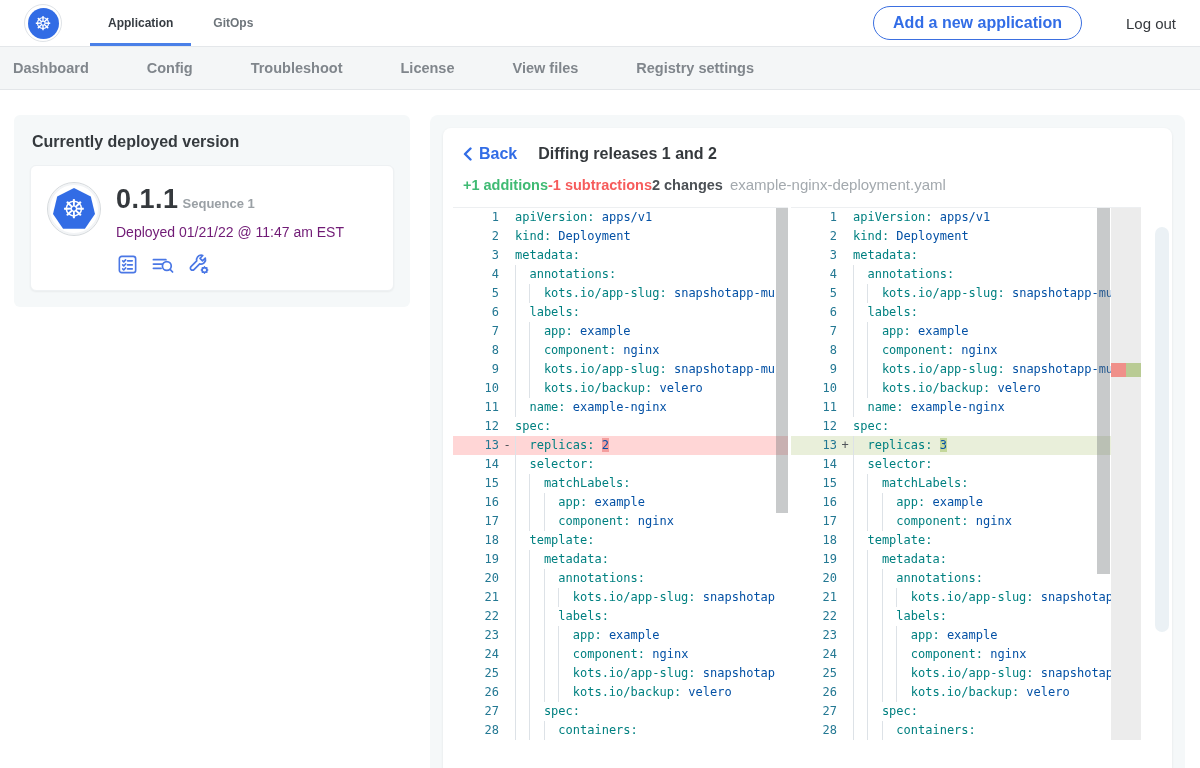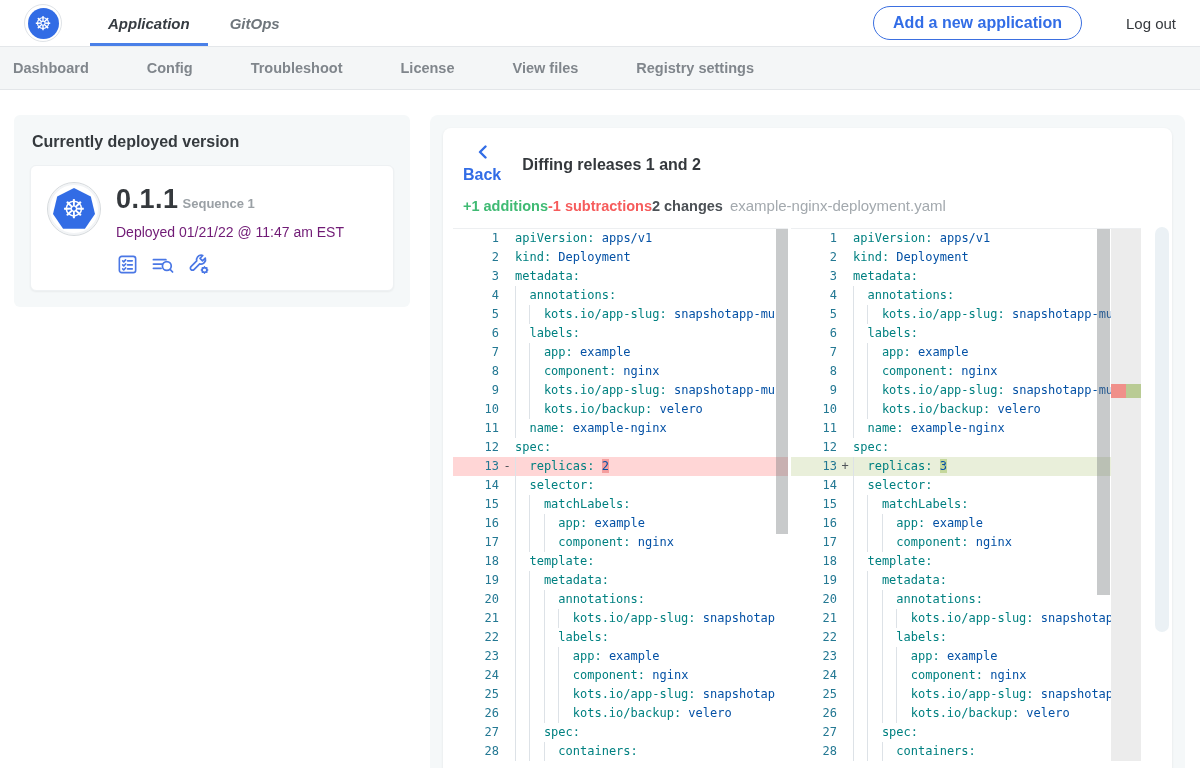--- a/index.html
+++ b/index.html
@@ -8,21 +8,21 @@
 
   
   .topnav { height:47px; display:flex; align-items:stretch; border-bottom:1px solid #e4e7ea;
     padding:0 24px; background:#fff; }
   .brand { display:flex; align-items:center; margin-right:26px; }
   .brand-ring { width:38px; height:38px; border-radius:50%; background:#fff;
     border:1px solid #dfe3e7; display:flex; align-items:center; justify-content:center; }
   .brand-circle { width:31px; height:31px; border-radius:50%; background:#326ce5;
     display:flex; align-items:center; justify-content:center; color:#fff; font-size:19px; line-height:1; }
   .topnav-tab { display:flex; align-items:center; padding:0 18px; margin:0 2px;
-    font-size:15px; font-weight:700; color:#6e757b; cursor:pointer;font-style:italic; }
+    font-size:12px; font-weight:700; color:#6e757b; cursor:pointer; }
   .topnav-tab.active { color:#363c42; box-shadow:inset 0 -3px 0 #4a80e8; }
   .topnav-spacer { flex:1; }
   .add-app-btn { align-self:center; border:1.5px solid #3b6fe0; color:#326de6; background:#fff;
     border-radius:17px; padding:7px 19px; font-size:16px; font-weight:700; cursor:pointer;
     font-family:"Liberation Sans", sans-serif; }
   .logout { align-self:center; margin-left:44px; font-size:15px; font-weight:400; color:#35393d; cursor:pointer; }
 
   
   .subnav { height:43px; background:#f4f6f7; border-bottom:1px solid #e3e6e9;
     display:flex; align-items:stretch; gap:32px; }
@@ -50,21 +50,21 @@
   .dep-when { margin-top:9px; font-size:14px; color:#701a75; }
   .dep-icons { margin-top:12px; display:flex; align-items:center; gap:11px; }
   .dep-icons svg { display:block; cursor:pointer; }
 
   
   .diff-outer { flex:1; background:#f5f8f9; border-radius:8px; padding:13px; height:740px; }
   .diff-card { position:relative; background:#fff; border-radius:8px; box-shadow:0 1px 3px rgba(0,0,0,.08);
     padding:14px 10px 10px; height:100%; overflow:hidden; }
   .diff-head { padding:3px 10px 0; }
   .diff-head-row1 { display:flex; align-items:center; }
-  .back-link { display:flex; align-items:center; gap:7px; color:#326de6; font-size:16px; font-weight:700; cursor:pointer;flex-direction:column; }
+  .back-link { display:flex; align-items:center; gap:7px; color:#326de6; font-size:16px; font-weight:700; cursor:pointer; }
   .diff-title { margin-left:21px; font-size:16px; font-weight:700; color:#34383c; }
   .diff-stats { margin-top:13px; font-size:14.5px; display:flex; align-items:baseline; }
   .stat-add { color:#3fba73; font-weight:700; }
   .stat-sub { color:#f65c5c; font-weight:700; }
   .stat-chg { color:#4c5156; font-weight:700; }
   .stat-file { color:#a3a9ae; font-size:15px; margin-left:7px; font-weight:400; }
 
   
   .diff-editors { margin-top:14px; display:flex; gap:3px;
     font-family:"DejaVu Sans Mono", monospace; font-size:12px; line-height:19px; }

